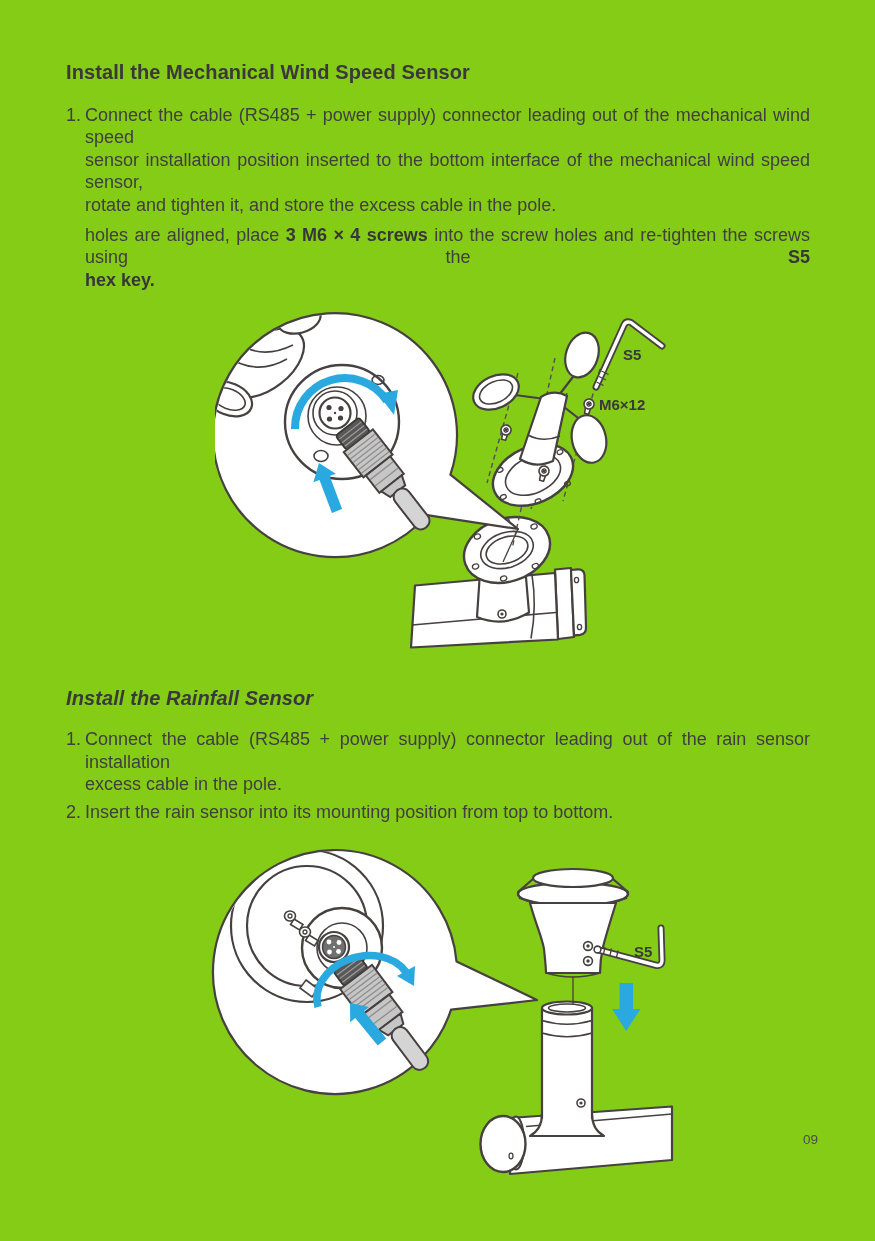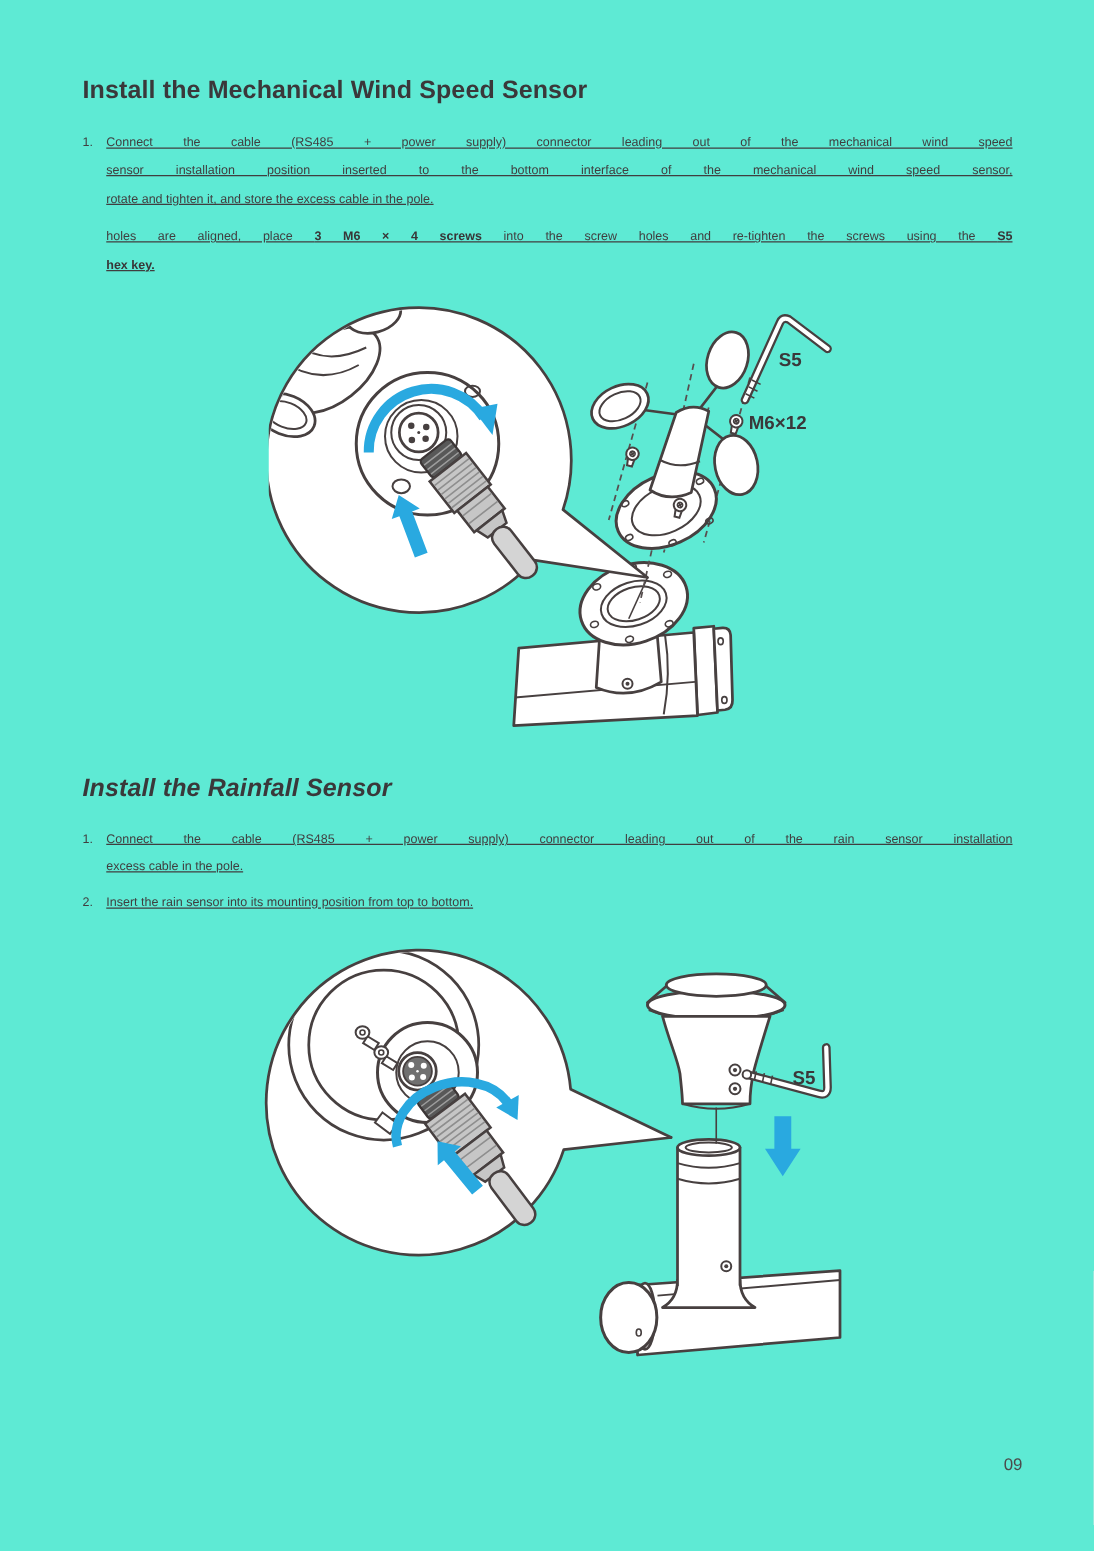--- a/index.html
+++ b/index.html
@@ -1,35 +1,35 @@
 <!DOCTYPE html>
 <html><head>
 <meta charset="utf-8">
 <style>
   html,body{margin:0;padding:0;background:#e8e8e8;}
   .page{
-    width:875px;height:1241px;background:#5eead4;position:relative;
+    width:875px;height:1241px;background:#84cc16;position:relative;
     box-sizing:border-box;padding:61px 65px 0 66px;
     font-family:"Liberation Sans",sans-serif;color:#403e3f;overflow:hidden;
   }
   h1.sec-title{
     font-size:20px;line-height:23px;font-weight:bold;color:#3a383a;
     margin:0 0 20px 0;letter-spacing:.1px;
   }
   h1.sec-title.second{margin:24px 0 18px 0;font-style:italic;}
-  .step{margin:0 0 8px 0;font-size:10px;line-height:22.4px;color:#403e3f;text-decoration:underline;}
+  .step{margin:0 0 8px 0;font-size:18px;line-height:22.4px;color:#403e3f;}
   .sec2 .step{margin-bottom:6px;}
   .line{padding-left:19px;}
   .line.jl{text-align:justify;text-align-last:justify;}
   .num{display:inline-block;width:19px;margin-left:-19px;text-indent:0;}
   b{font-weight:bold;color:#383637;}
   svg.diagram{display:block;}
   #d1{margin:12px 0 0 149px;}
   #d2{margin:18px 0 0 144px;}
-  .page-num{position:absolute;top:1164px;right:57px;font-size:13.5px;color:#4c4a4b;}
+  .page-num{position:absolute;top:1132px;right:57px;font-size:13.5px;color:#4c4a4b;}
   
   .ln{stroke:#474040;fill:none;stroke-width:2.2;stroke-linecap:round;stroke-linejoin:round;}
   .lnf{stroke:#474040;fill:#ffffff;stroke-width:2.2;stroke-linejoin:round;}
   .lnf24{stroke:#474040;fill:#ffffff;stroke-width:2.4;stroke-linejoin:round;}
   .thin{stroke:#474040;stroke-width:1.6;fill:none;}
   .thinf{stroke:#474040;stroke-width:1.6;fill:#ffffff;}
   .hair{stroke:#474040;stroke-width:1.3;fill:none;}
   .dash{stroke:#574f4f;stroke-width:1.4;fill:none;stroke-dasharray:5 3.5;}
   .dot{fill:#474040;stroke:none;}
   .blue{fill:#29a9e0;stroke:none;}

